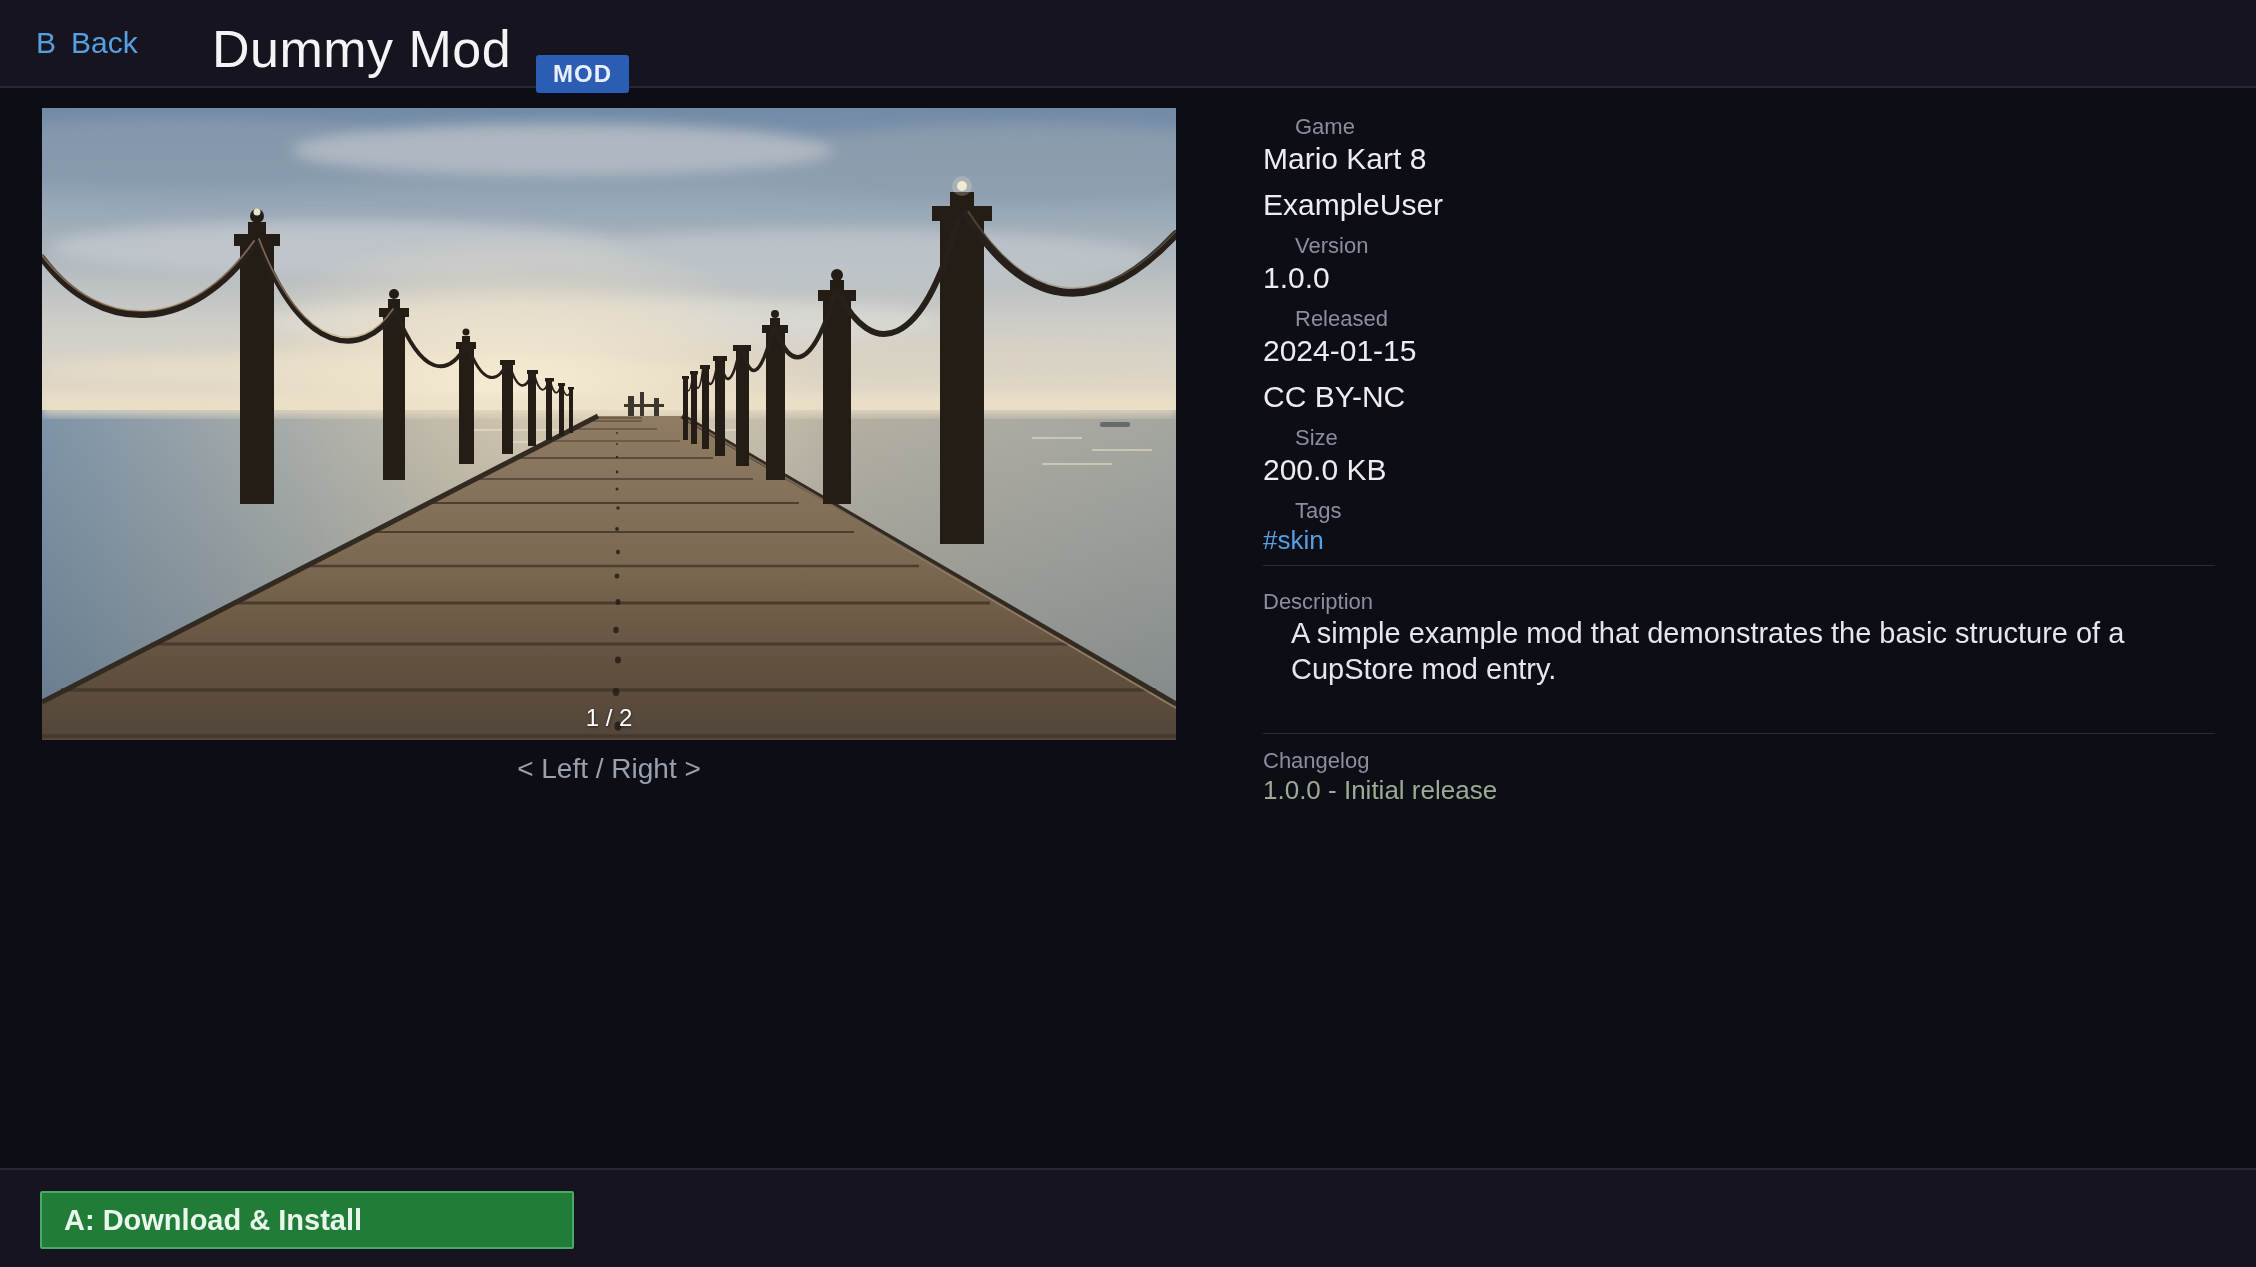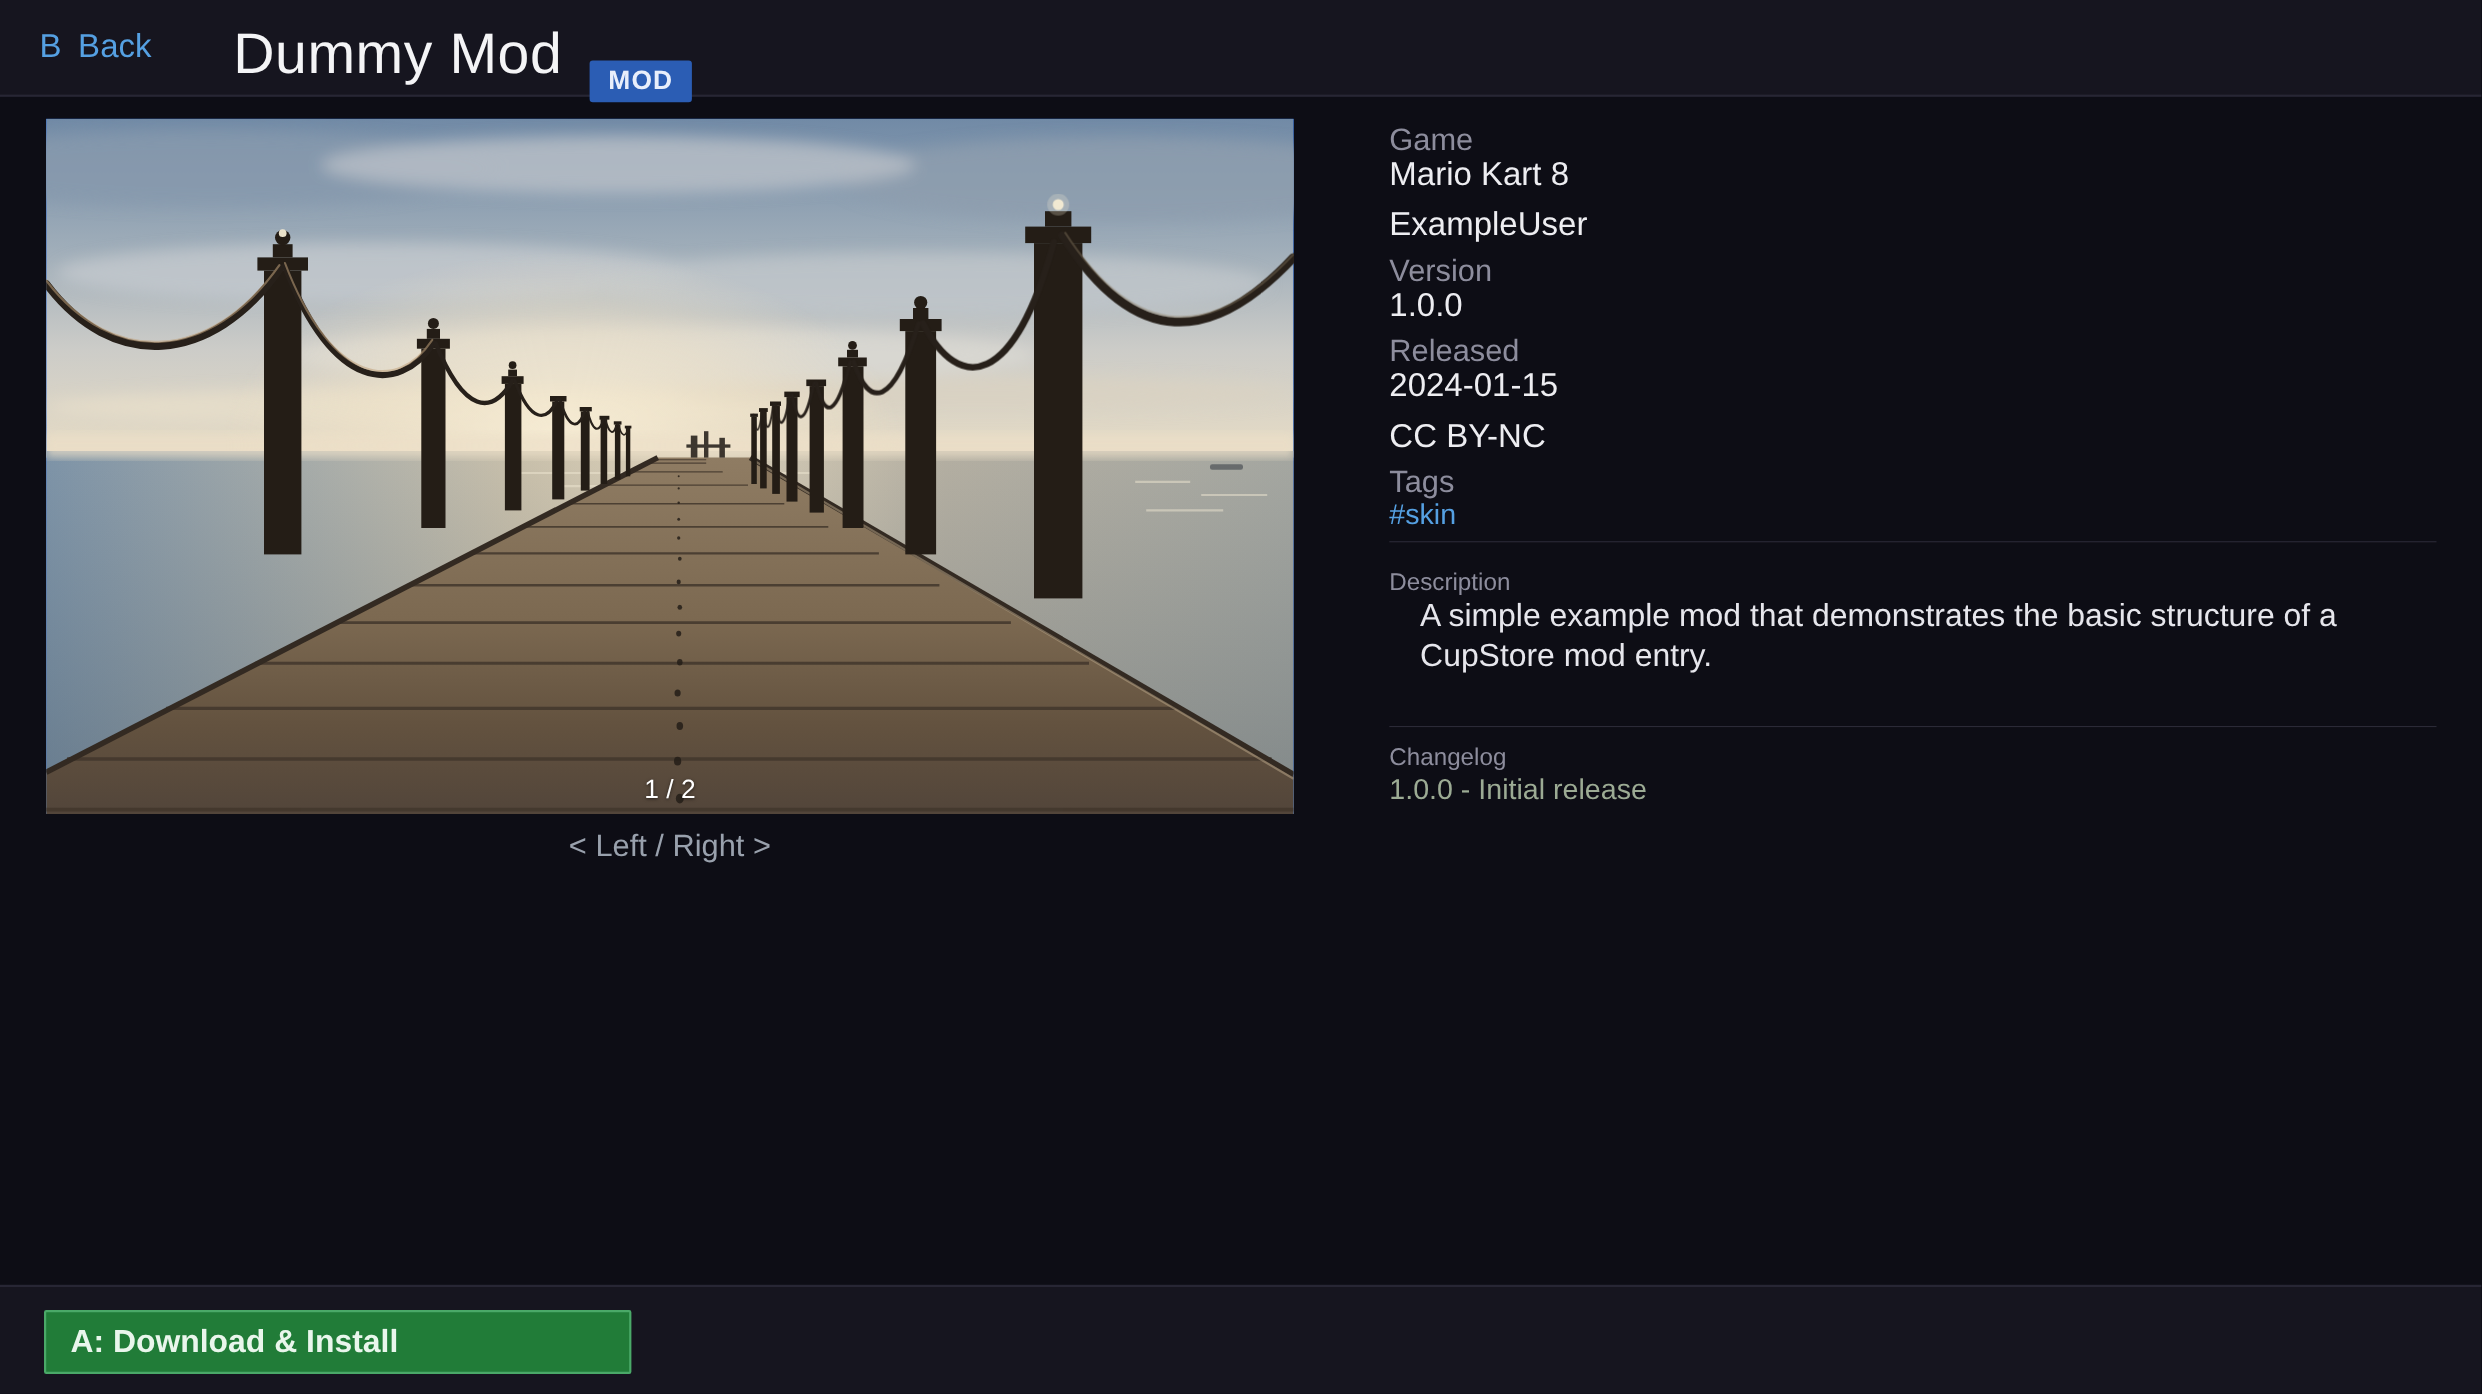--- a/index.html
+++ b/index.html
@@ -54,21 +54,21 @@
   }
   .nav-hint{
     position:absolute;left:42px;top:753px;width:1134px;text-align:center;
     color:var(--hint-gray);font-size:28px;
   }
   
   .info{
     position:absolute;left:1263px;top:113px;width:952px;
   }
   .field{margin-bottom:9px;}
-  .field-label{font-size:28px;line-height:27px;color:var(--label-gray);}
+  .field-label{font-size:22px;line-height:27px;color:var(--label-gray);margin-left:32px;}
   .field-value{font-size:30px;line-height:37px;color:var(--value-white);}
   .field-value.accent{color:var(--accent-blue);}
   .field-value.small{font-size:26px;line-height:32px;}
   .divider{height:1px;background:var(--divider);width:952px;}
   .div1{margin-top:6px;}
   .desc-label{margin-top:22px;font-size:22px;line-height:27px;color:var(--label-gray);}
   .desc-text{font-size:29px;line-height:36px;color:#e6e6ec;margin-left:28px;}
   .div2{margin-top:46px;}
   .chg-label{margin-top:13px;font-size:22px;line-height:27px;color:var(--label-gray);}
   .chg-text{font-size:26px;line-height:33px;color:var(--changelog-green);}
@@ -302,20 +302,24 @@
         <div class="field-value">1.0.0</div>
       </div>
       <div class="field">
         <div class="field-label">Released</div>
         <div class="field-value">2024-01-15</div>
       </div>
       <div class="field">
         <div class="field-value">CC BY-NC</div>
       </div>
       <div class="field">
+        <div class="field-label">Size</div>
+        <div class="field-value">200.0 KB</div>
+      </div>
+      <div class="field">
         <div class="field-label">Tags</div>
         <div class="field-value accent small">#skin</div>
       </div>
     </div>
   <div class="divider div1"></div>
   <div class="desc-label">Description</div>
   <div class="desc-text">A simple example mod that demonstrates the basic structure of a</div>
   <div class="desc-text">CupStore mod entry.</div>
   <div class="divider div2"></div>
   <div class="chg-label">Changelog</div>

